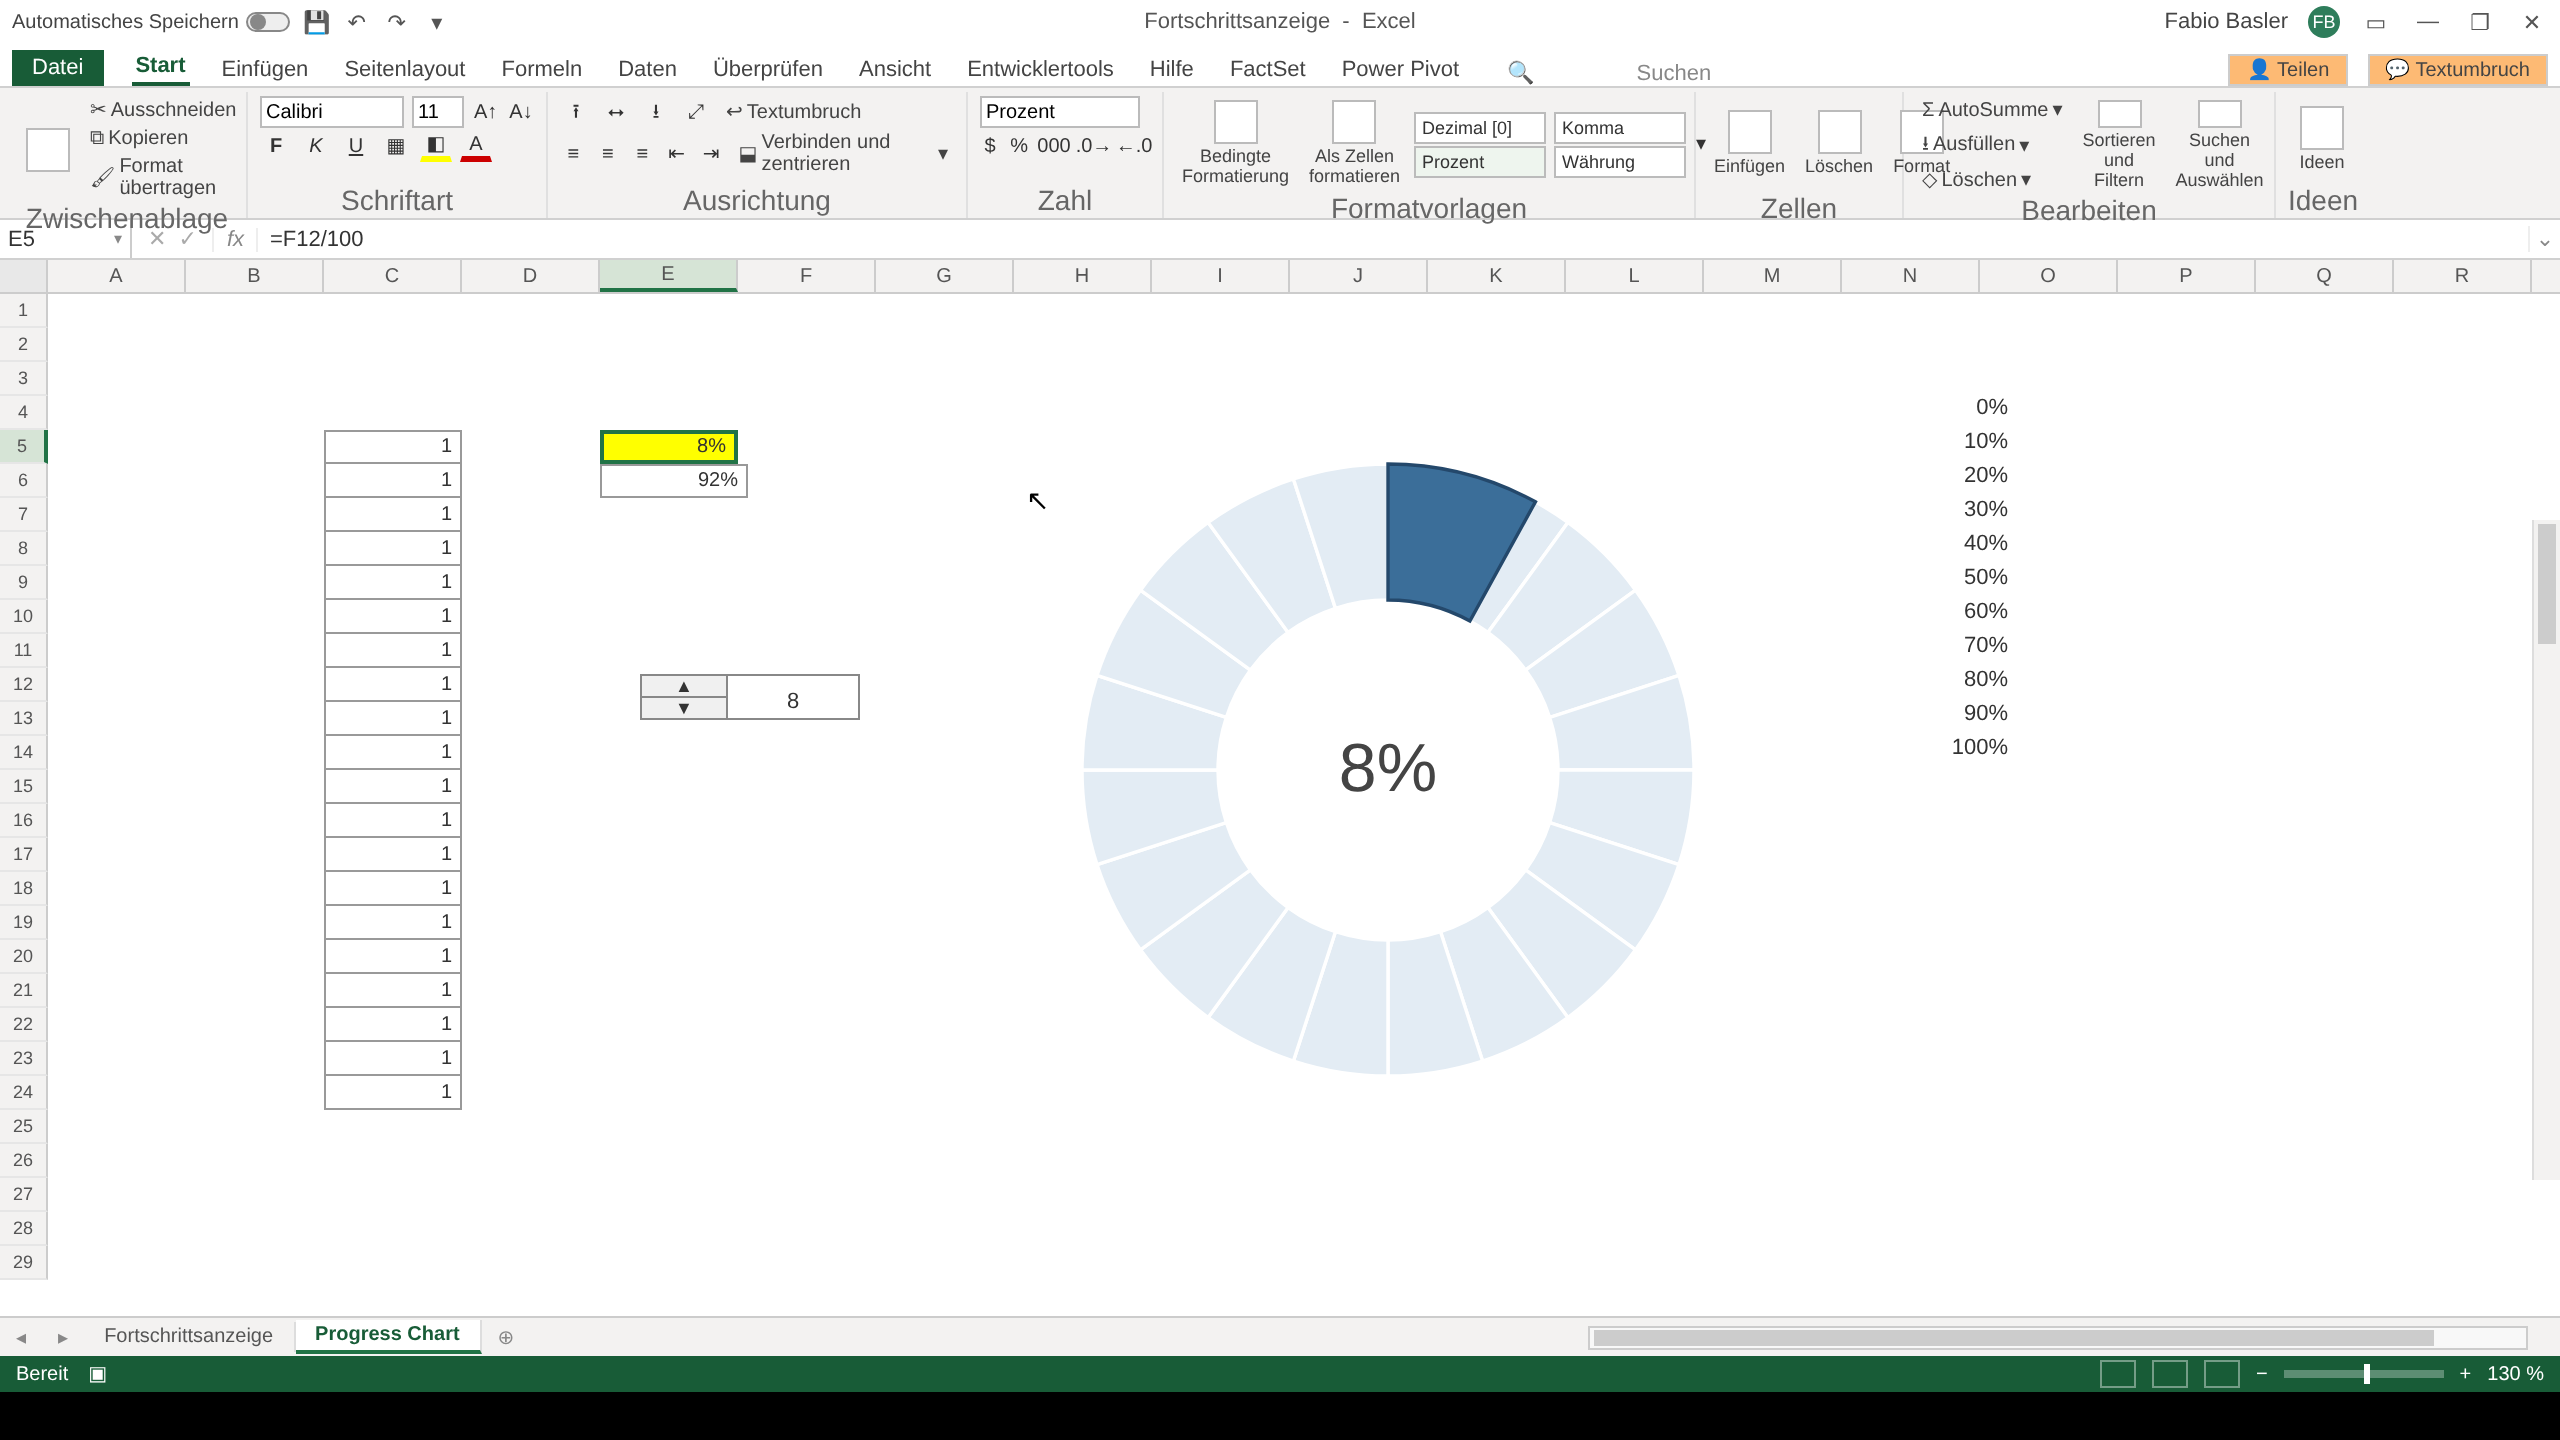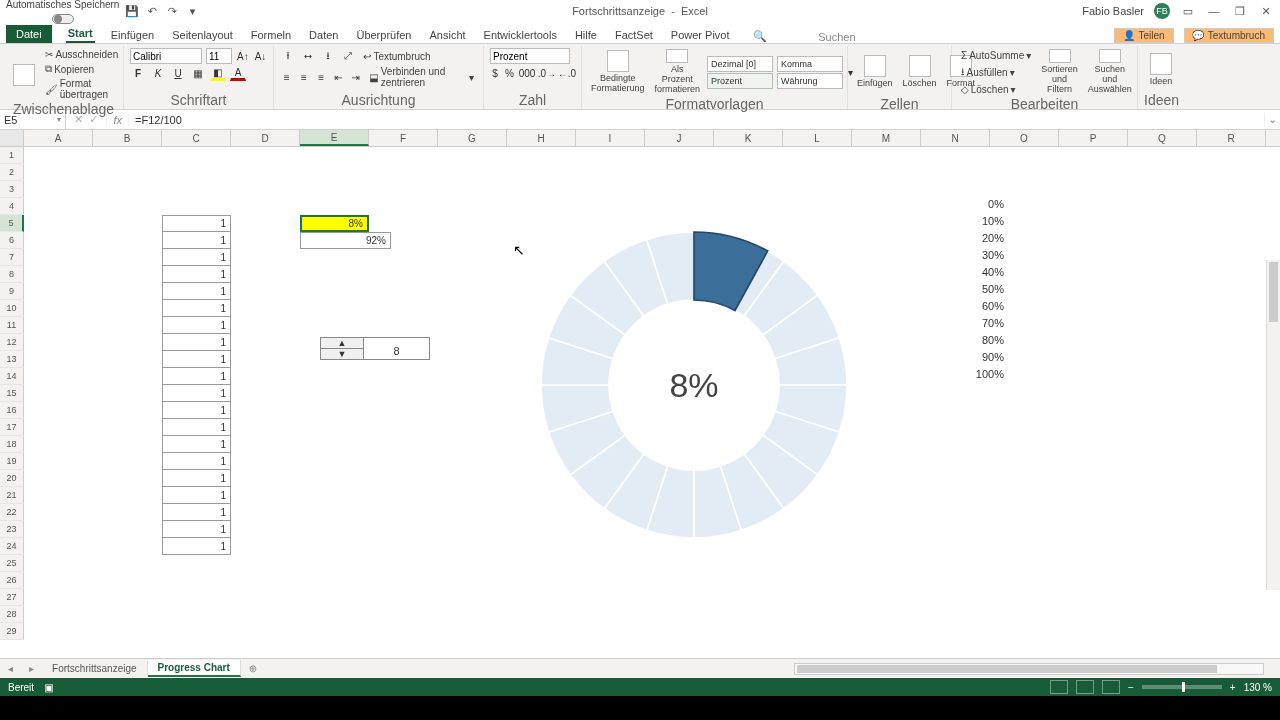--- a/index.html
+++ b/index.html
@@ -1,21 +1,21 @@
 <!DOCTYPE html>
 <html><head>
 <meta charset="utf-8">
 <style>
 * { margin: 0; padding: 0; box-sizing: border-box; font-family: "Segoe UI", Arial, sans-serif; }
 body { background: #fff; font-size: 11px; color: #333; width: 1280px; height: 720px; overflow: hidden; position: relative; }
 
 
 .titlebar { height: 22px; background: #fff; display: flex; align-items: center; padding: 0 6px; border-bottom: 0; }
 .qat { display: flex; align-items: center; gap: 6px; }
-.autosave { display: flex; align-items: center; gap: 4px; font-size: 10px; color: #444; flex-direction: column; }
+.autosave { display: flex; align-items: center; gap: 4px; font-size: 10px; color: #444; }
 .toggle { width: 22px; height: 10px; border: 1px solid #888; border-radius: 5px; position: relative; background: #eee; }
 .toggle::after { content: ""; position: absolute; left: 1px; top: 0; width: 8px; height: 8px; background: #888; border-radius: 50%; }
 .qicon { width: 14px; height: 14px; display: flex; align-items: center; justify-content: center; color: #555; font-size: 11px; }
 .titlecenter { position:absolute; left:50%; transform:translateX(-50%); font-size: 11px; color: #555; }
 .titleright { margin-left: auto; display: flex; align-items: center; gap: 10px; font-size: 11px; color: #444; }
 .user-badge { width: 16px; height: 16px; border-radius: 50%; background: #2e7d5b; color: #fff; font-size: 9px; display: flex; align-items: center; justify-content: center; }
 .winbtn { width: 16px; text-align: center; color: #555; }
 
 
 .tabs { height: 22px; display: flex; align-items: flex-end; padding: 0 6px; gap: 14px; font-size: 11px; color: #444; border-bottom: 1px solid #d0d0d0; }
@@ -58,21 +58,21 @@
 .ch.selcol { background: #d6e4d6; border-bottom: 2px solid #217346; }
 .rows { position: absolute; top: 17px; left: 0; }
 .rh { width: 24px; height: 17px; border-right: 1px solid #ccc; border-bottom: 1px solid #e6e6e6; background: #f3f2f1; text-align: center; font-size: 9px; color: #555; display:flex; align-items:center; justify-content:center; }
 .rh.selrow { background: #d6e4d6; border-right: 2px solid #217346; }
 .cells { position: absolute; top: 17px; left: 24px; }
 
 .cell-c { position: absolute; width: 69px; height: 17px; border: 1px solid #999; border-top: none; font-size: 10px; text-align: right; padding-right: 4px; display:flex; align-items:center; justify-content:flex-end; background:#fff; }
 .cell-c.first { border-top: 1px solid #999; }
 
 .e5 { position:absolute; left: 276px; top: 68px; width:69px; height:17px; background:#ffff00; border:2px solid #217346; font-size:10px; text-align:right; padding-right:4px; display:flex; align-items:center; justify-content:flex-end; }
-.e6 { position:absolute; left: 276px; top: 85px; width:91px; height:17px; border:1px solid #999; font-size:10px; text-align:right; padding-right:4px; display:flex; align-items:center; justify-content:flex-end;padding-left:19px; }
+.e6 { position:absolute; left: 276px; top: 85px; width:74px; height:17px; border:1px solid #999; font-size:10px; text-align:right; padding-right:4px; display:flex; align-items:center; justify-content:flex-end;padding-left:19px; }
 
 .percent-col { position:absolute; left: 938px; font-size: 11px; text-align:right; width: 42px; }
 
 .spinner-box { position:absolute; left: 296px; top: 190px; display:flex; }
 .spinner-btns { width: 44px; border: 1px solid #888; background: #f0f0f0; display:flex; flex-direction:column; }
 .spinner-btns div { flex:1; display:flex; align-items:center; justify-content:center; font-size:9px; border-bottom:1px solid #888; cursor:pointer; }
 .spinner-btns div:last-child { border-bottom:none; }
 .spinner-val { width: 66px; border:1px solid #888; border-left:none; display:flex; align-items:flex-end; justify-content:center; font-size:11px; padding-bottom:2px; }
 
 
@@ -234,21 +234,21 @@
   </div>
 
   <div class="rgroup" style="width:266px">
     <div class="rrow">
       <div class="rbtn large">
           <div class="licon"></div>
           <span>Bedingte Formatierung</span>
         </div>
       <div class="rbtn large">
           <div class="licon"></div>
-          <span>Als Prozent formatieren</span>
+          <span>Als Zellen formatieren</span>
         </div>
       <div class="rcol">
         <div class="rrow">
             <div class="stylecell">Dezimal [0]</div>
             <div class="stylecell">Komma</div>
           </div>
         <div class="rrow">
             <div class="stylecell" style="background:#eef5ee">Prozent</div>
             <div class="stylecell">Währung</div>
           </div>

